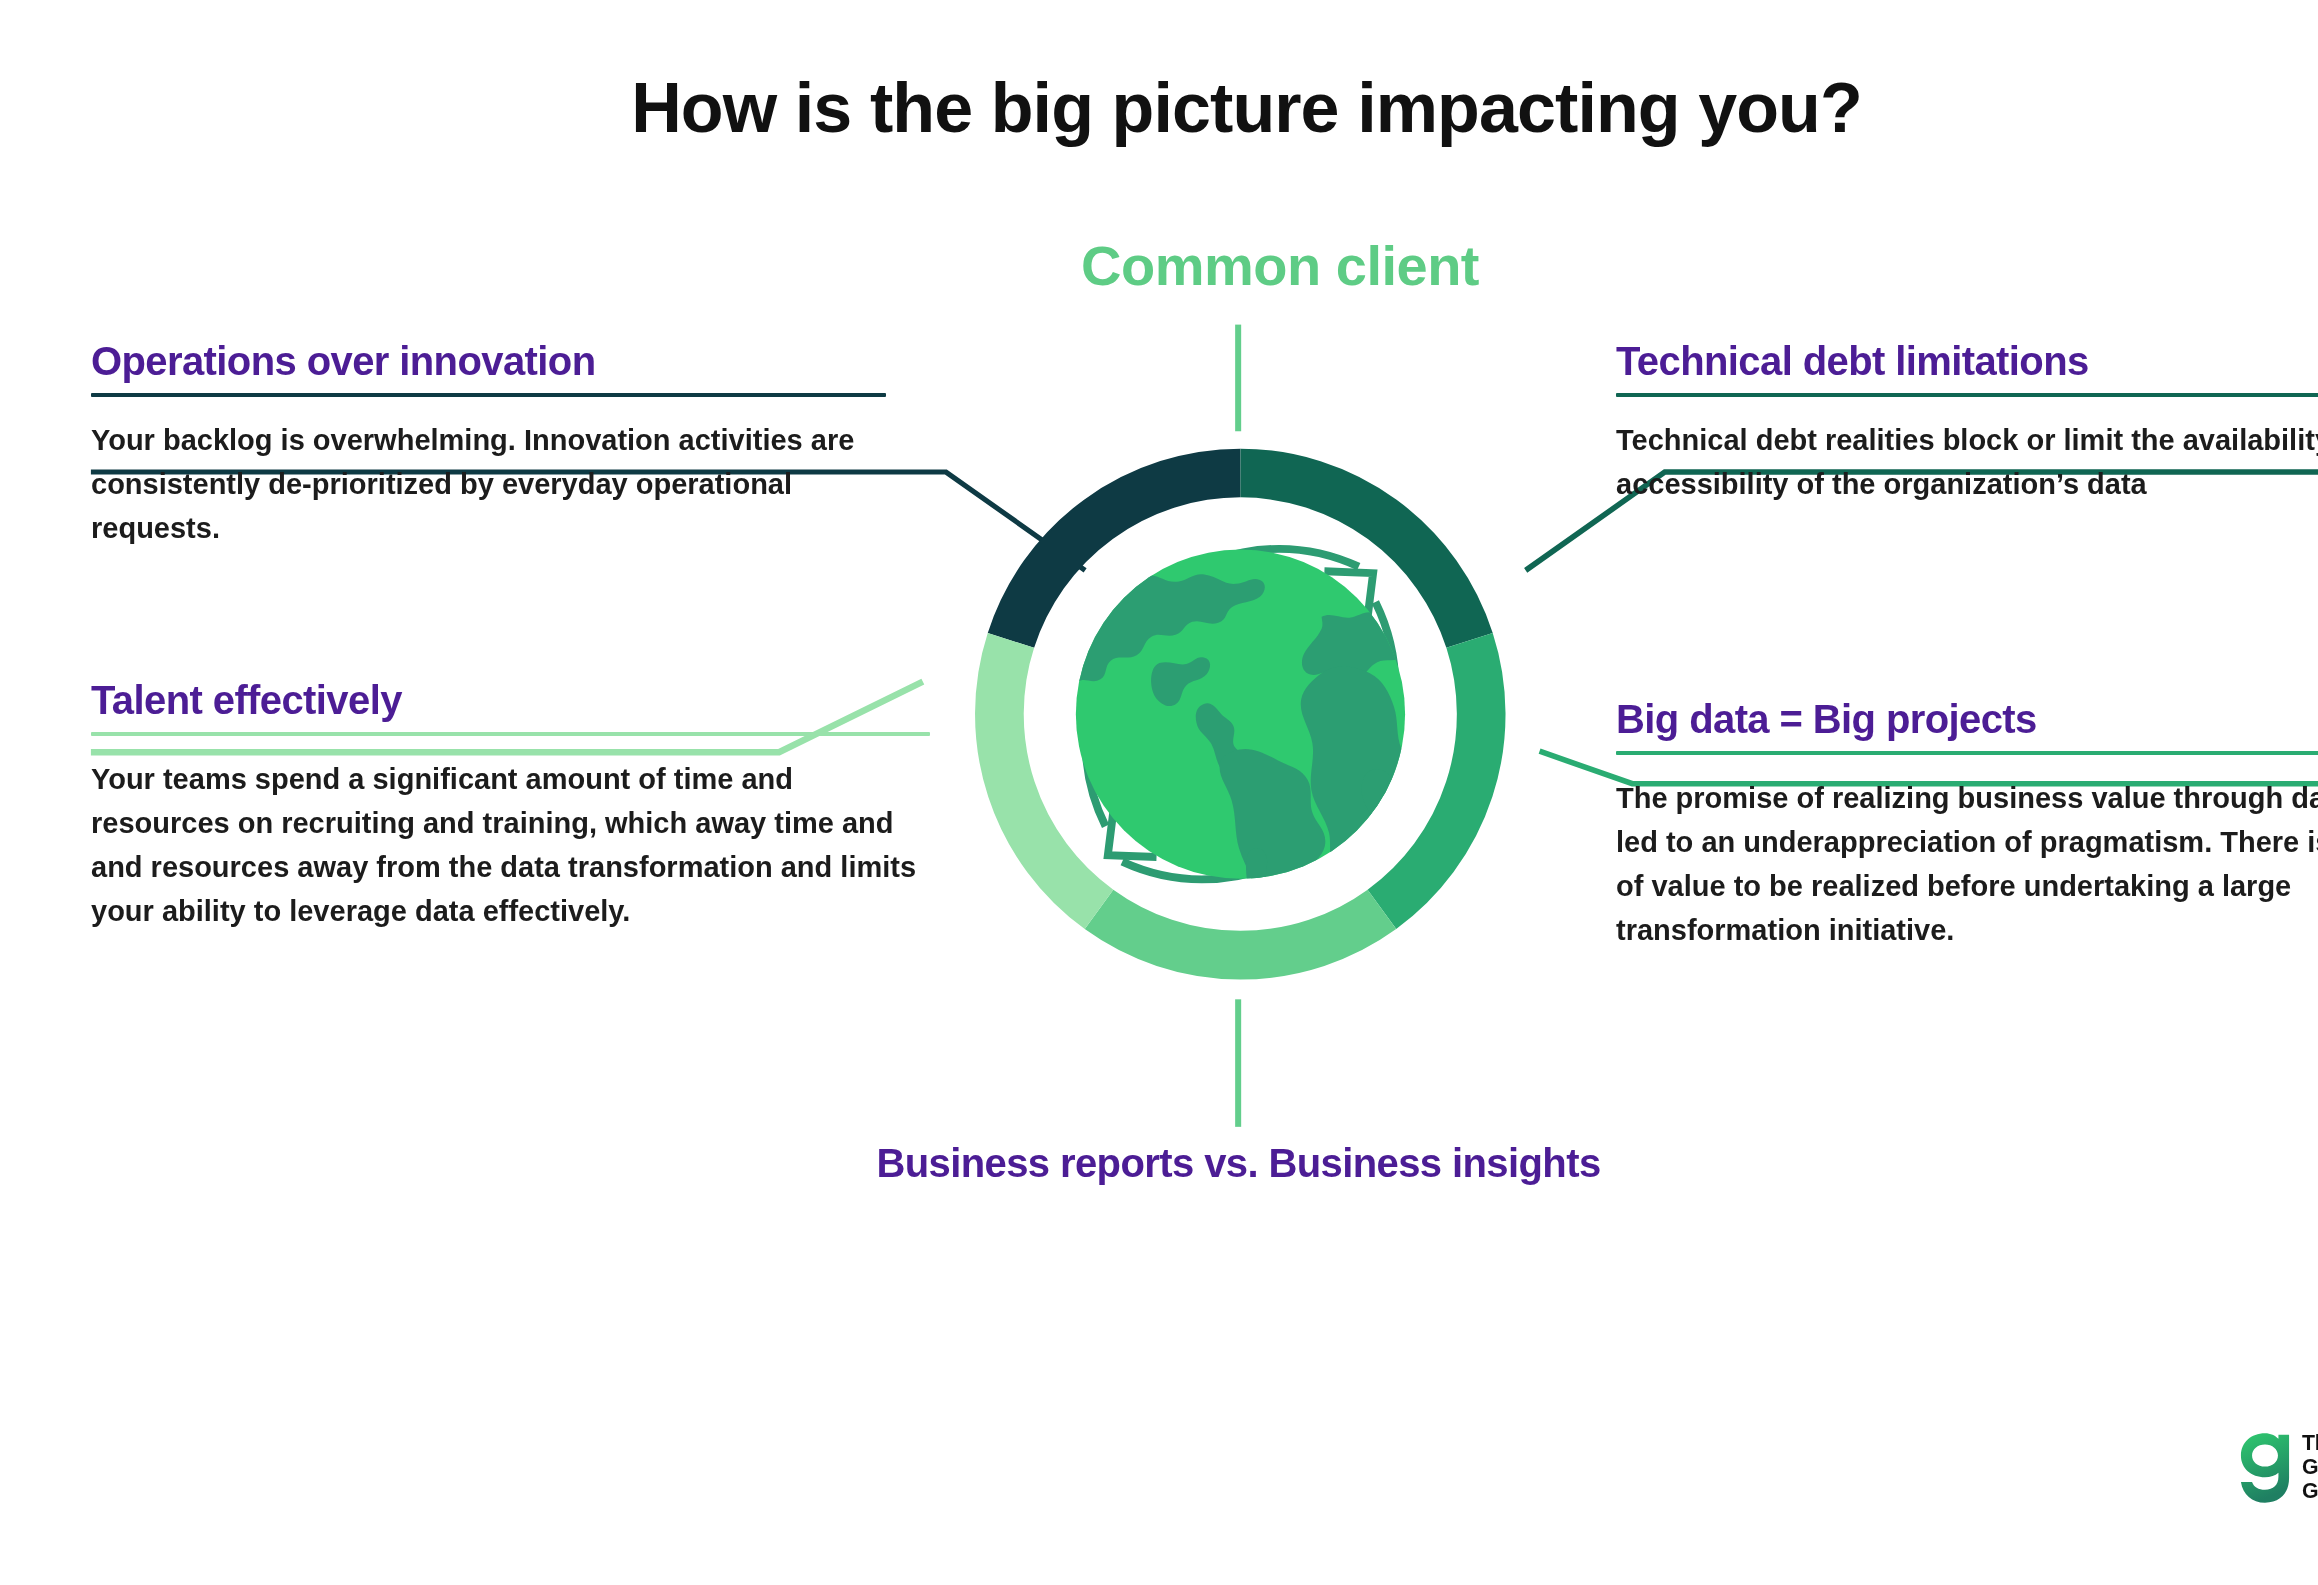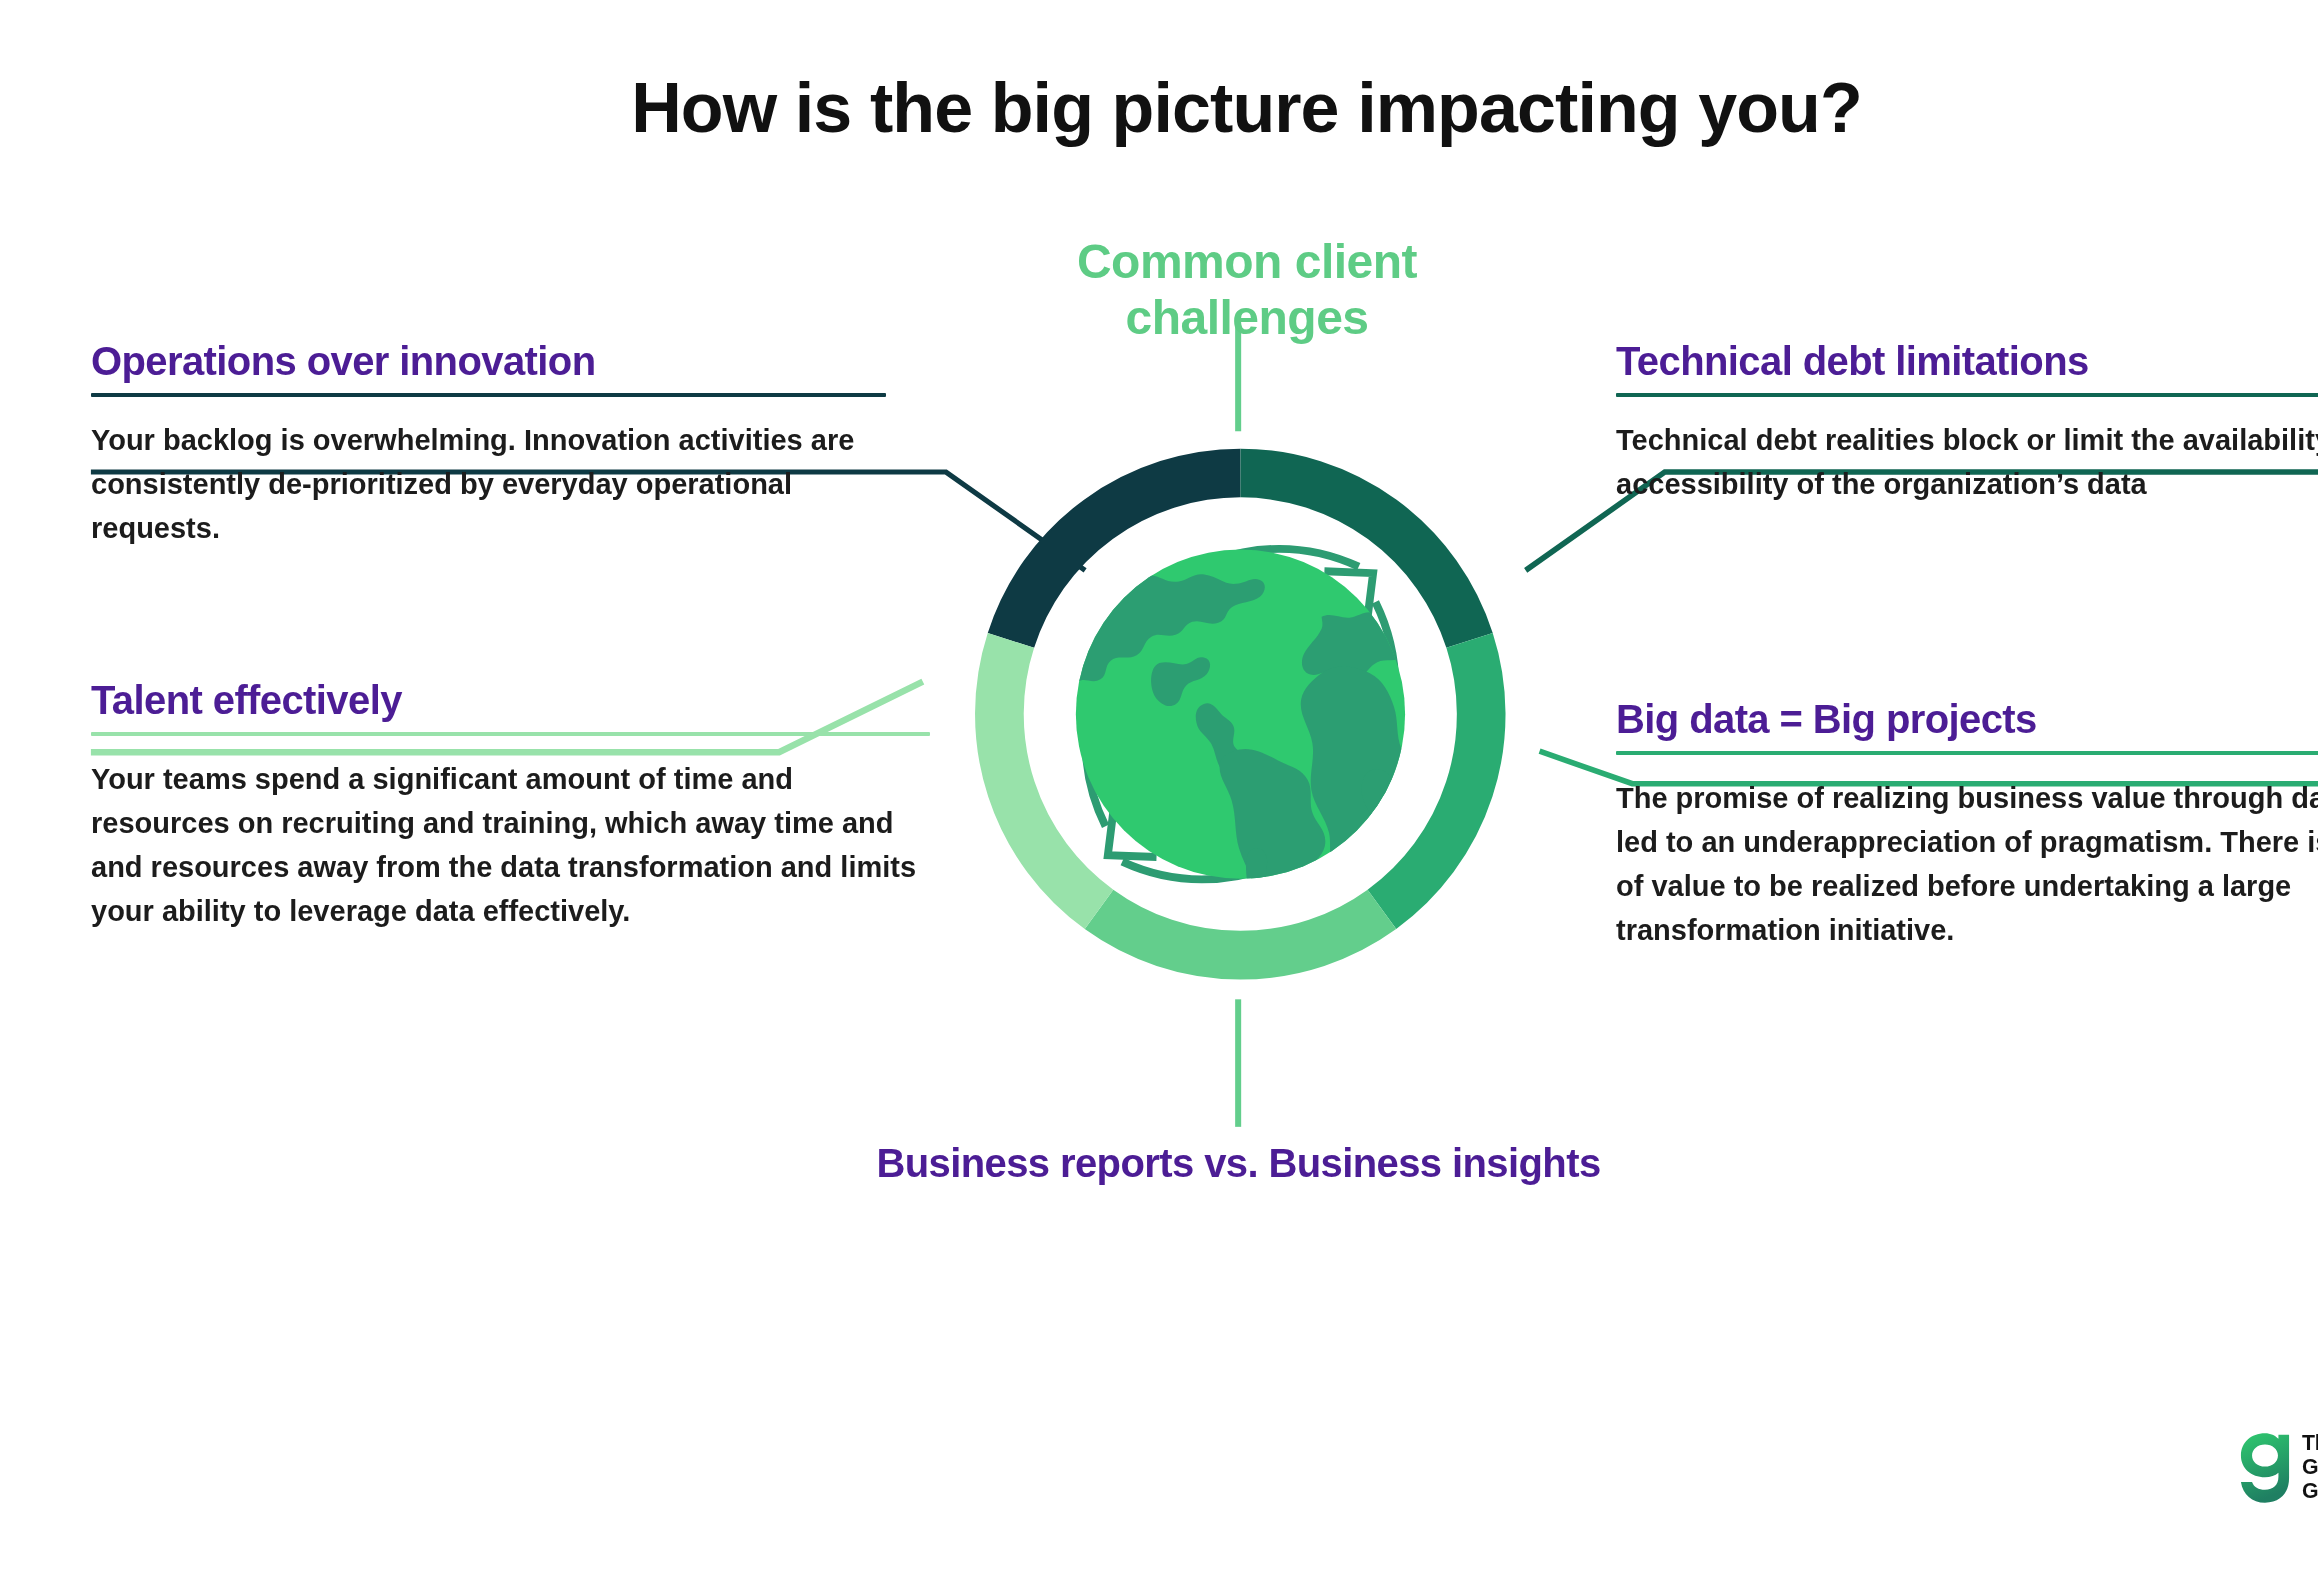--- a/index.html
+++ b/index.html
@@ -7,22 +7,22 @@
        font-family:"Liberation Sans",sans-serif;color:#111111;
        -webkit-font-smoothing:antialiased;}
 
   #page{position:absolute;inset:0;}
 
   
   .page-title{position:absolute;top:70px;left:0;width:2493px;text-align:center;
     font-size:70px;font-weight:700;letter-spacing:-0.9px;color:#111111;line-height:1.1;}
 
   
-  .center-label{position:absolute;top:234px;left:1015px;width:464px;text-align:center;
-    font-size:48px;font-weight:700;line-height:1.16;color:#5ECC85;letter-spacing:-0.5px;}
+  .center-label{position:absolute;top:234px;left:1015px;width:464px;text-align:right;
+    font-size:56px;font-weight:700;line-height:1.16;color:#5ECC85;letter-spacing:-0.5px;}
 
   
   .block{position:absolute;}
   .block .b-title{font-size:40px;font-weight:700;letter-spacing:-0.6px;color:#4c1d95;
      line-height:1.1;white-space:nowrap;}
   .rule{height:4.2px;width:100%;margin-top:10.2px;border-radius:0.9px;}
   .block .b-body{font-size:29px;line-height:1.52;color:#1c1c1c;margin-top:20.4px;
      font-weight:700;}
 
   #blk-ops{top:339px;left:91px;width:795px;}
@@ -128,21 +128,20 @@
                  c4,-24 26,-44 46,-58 z"></path>
         <path d="M2960 1660 c22,-6 40,10 48,30 c8,20 2,44 12,62 c10,18 30,24 34,44
                  c4,22 -12,38 -28,48 c-18,12 -42,10 -54,-6 c-14,-18 -6,-44 -12,-66
                  c-6,-24 -24,-42 -24,-68 c0,-22 8,-40 24,-44 z"></path>
       </g>
     </g>
   </svg>
 
   <div class="center-label">
     <div>Common client</div>
-    <div>challenges</div>
   </div>
 
   <div class="block" id="blk-ops">
     <div class="b-title">Operations over innovation</div>
     <div class="rule" style="background:#0E3A44;"></div>
     <div class="b-body">Your backlog is overwhelming. Innovation activities are consistently de-prioritized by everyday operational requests.</div>
   </div>
 
   <div class="block" id="blk-talent">
     <div class="b-title">Talent effectively</div>

